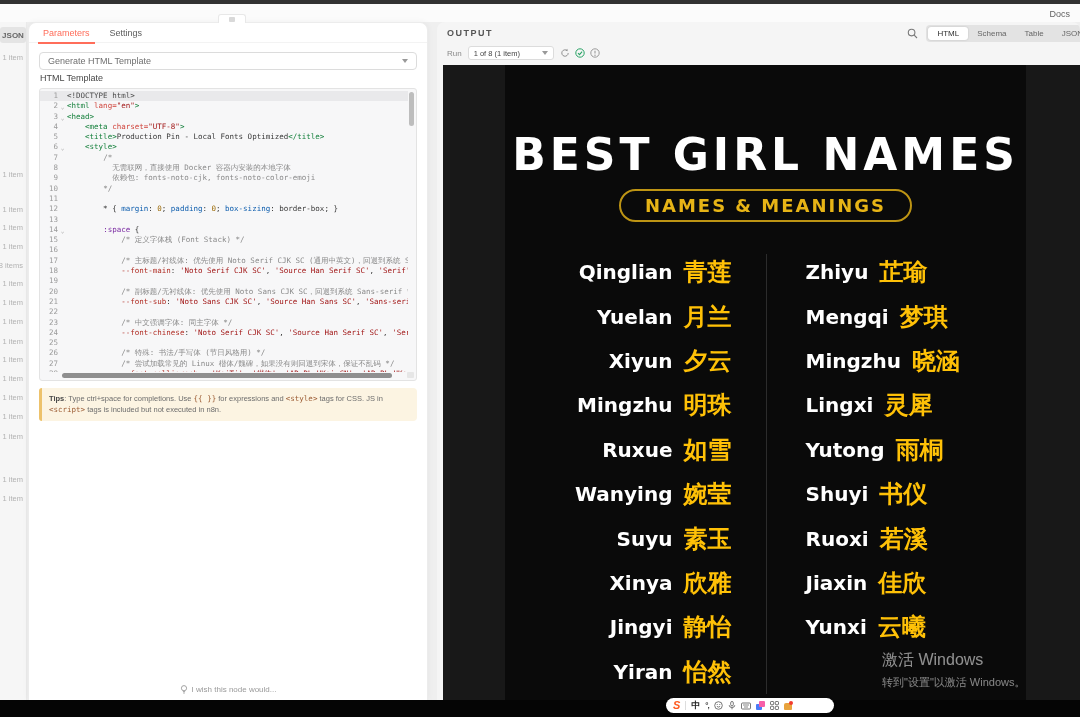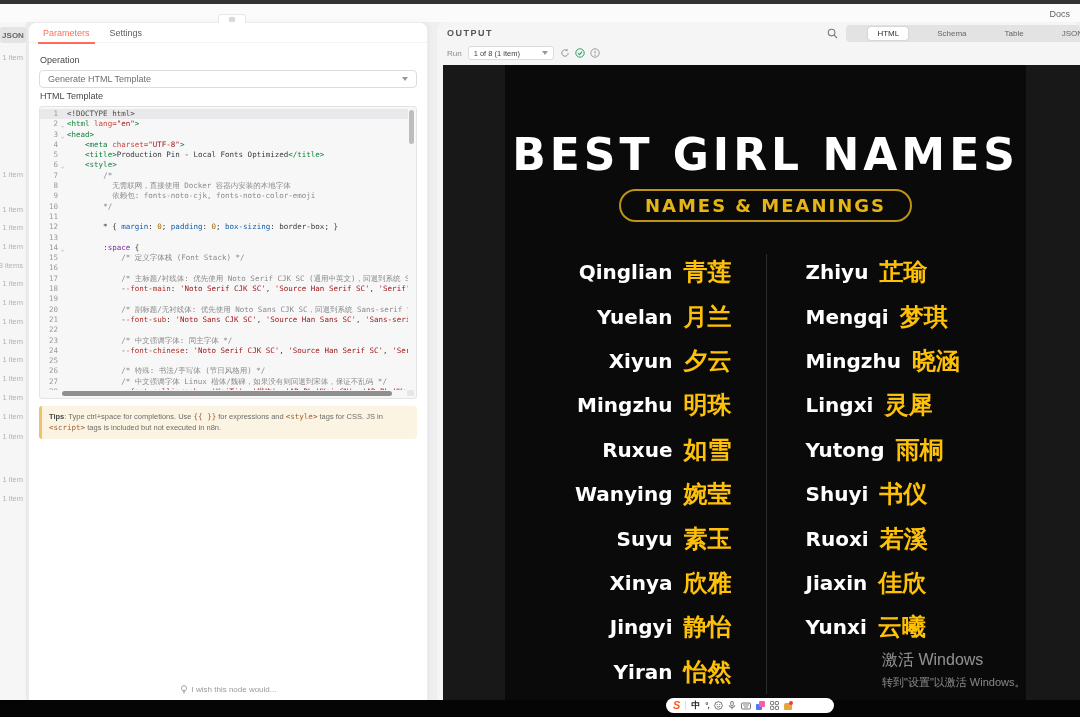--- a/index.html
+++ b/index.html
@@ -48,21 +48,21 @@
   .tips-box strong { color:#474747; }
   .tips-code { font-family:"DejaVu Sans Mono",monospace; color:#9c5c34; }
   .wish-row { position:absolute; left:0; right:0; bottom:6px; display:flex; justify-content:center; align-items:center; gap:4px; font-size:8px; color:#9a9a9a; }
 
   
   .output-panel { position:absolute; left:437px; top:22px; width:643px; height:678px; background:#f5f5f5; border-radius:8px 8px 0 0; overflow:hidden; }
   .output-header { position:relative; height:22px; display:flex; align-items:center; padding-left:10px; }
   .output-title { font-size:9px; font-weight:bold; letter-spacing:1.5px; color:#555; }
   .header-right { position:absolute; right:0; top:3px; display:flex; align-items:center; gap:8px; }
   .output-tabs { display:flex; background:#e3e3e3; border-radius:4px; padding:2px; margin-right:-14px; }
-  .output-tab { font-size:8px; color:#666; padding:2px 9px; border-radius:3px; white-space:nowrap;margin-left:20px; }
+  .output-tab { font-size:8px; color:#666; padding:2px 9px; border-radius:3px; white-space:nowrap; }
   .output-tab.active { background:#fff; color:#2f2f2f; box-shadow:0 0 2px rgba(0,0,0,.18); }
   .run-row { display:flex; align-items:center; gap:6px; padding:2px 0 4px 10px; }
   .run-label { font-size:8px; color:#8a8a8a; }
   .run-select { width:86px; height:14px; border:1px solid #dcdcdc; border-radius:3px; background:#fff; font-size:7.5px; color:#444; display:flex; align-items:center; justify-content:space-between; padding:0 5px; }
   .run-icons { display:flex; align-items:center; gap:5px; }
 
   .preview { position:absolute; left:6px; top:43px; width:637px; height:635px; background:#181818; }
   .pin-card { position:absolute; left:62px; top:0; width:521px; height:635px; background:#0a0a0a; }
   .pin-title { margin-top:64px; text-align:center; font-family:"DejaVu Sans",sans-serif; font-weight:bold; font-size:44px; letter-spacing:4px; color:#fff; white-space:nowrap; }
   .pin-badge-wrap { text-align:center; margin-top:9px; }
@@ -126,21 +126,20 @@
 
 <div class="params-panel">
   <div class="node-tab">
     <span class="node-tab-icon"></span>
   </div>
   <div class="param-tabs">
       <div class="param-tab active">Parameters</div>
       <div class="param-tab">Settings</div>
     </div>
   <div class="param-body">
-    <div class="field-label">Operation</div>
     <div class="op-select">
       <span>Generate HTML Template</span>
       <span class="chev"></span>
     </div>
     <div class="field-label">HTML Template</div>
     <div class="code-editor">
       <div class="code-scroll">
           <div class="code-line active"><span class="gutter">1</span><span class="fold"></span><span class="code-text"><span class="c-mt">&lt;!DOCTYPE html&gt;</span></span></div>
           <div class="code-line"><span class="gutter">2</span><span class="fold">⌄</span><span class="code-text"><span class="c-tg">&lt;html </span><span class="c-at">lang=</span><span class="c-st">"en"</span><span class="c-tg">&gt;</span></span></div>
           <div class="code-line"><span class="gutter">3</span><span class="fold">⌄</span><span class="code-text"><span class="c-tg">&lt;head&gt;</span></span></div>
@@ -160,21 +159,21 @@
           <div class="code-line"><span class="gutter">17</span><span class="fold"></span><span class="code-text"><span class="c-tx">            </span><span class="c-cm">/* 主标题/衬线体: 优先使用 Noto Serif CJK SC (通用中英文)，回退到系统 Serif */</span></span></div>
           <div class="code-line"><span class="gutter">18</span><span class="fold"></span><span class="code-text"><span class="c-tx">            </span><span class="c-cv">--font-main</span><span class="c-tx">: </span><span class="c-st">'Noto Serif CJK SC'</span><span class="c-tx">, </span><span class="c-st">'Source Han Serif SC'</span><span class="c-tx">, </span><span class="c-st">'Serif'</span></span></div>
           <div class="code-line"><span class="gutter">19</span><span class="fold"></span><span class="code-text"></span></div>
           <div class="code-line"><span class="gutter">20</span><span class="fold"></span><span class="code-text"><span class="c-tx">            </span><span class="c-cm">/* 副标题/无衬线体: 优先使用 Noto Sans CJK SC，回退到系统 Sans-serif */</span></span></div>
           <div class="code-line"><span class="gutter">21</span><span class="fold"></span><span class="code-text"><span class="c-tx">            </span><span class="c-cv">--font-sub</span><span class="c-tx">: </span><span class="c-st">'Noto Sans CJK SC'</span><span class="c-tx">, </span><span class="c-st">'Source Han Sans SC'</span><span class="c-tx">, </span><span class="c-st">'Sans-serif'</span></span></div>
           <div class="code-line"><span class="gutter">22</span><span class="fold"></span><span class="code-text"></span></div>
           <div class="code-line"><span class="gutter">23</span><span class="fold"></span><span class="code-text"><span class="c-tx">            </span><span class="c-cm">/* 中文强调字体: 同主字体 */</span></span></div>
           <div class="code-line"><span class="gutter">24</span><span class="fold"></span><span class="code-text"><span class="c-tx">            </span><span class="c-cv">--font-chinese</span><span class="c-tx">: </span><span class="c-st">'Noto Serif CJK SC'</span><span class="c-tx">, </span><span class="c-st">'Source Han Serif SC'</span><span class="c-tx">, </span><span class="c-st">'Serif'</span></span></div>
           <div class="code-line"><span class="gutter">25</span><span class="fold"></span><span class="code-text"></span></div>
           <div class="code-line"><span class="gutter">26</span><span class="fold"></span><span class="code-text"><span class="c-tx">            </span><span class="c-cm">/* 特殊: 书法/手写体 (节日风格用) */</span></span></div>
-          <div class="code-line"><span class="gutter">27</span><span class="fold"></span><span class="code-text"><span class="c-tx">            </span><span class="c-cm">/* 中文强调字体 Linux 楷体/魏碑，如果没有则回退到宋体，保证不乱码 */</span></span></div>
+          <div class="code-line"><span class="gutter">27</span><span class="fold"></span><span class="code-text"><span class="c-tx">            </span><span class="c-cm">/* 尝试加载常见的 Linux 楷体/魏碑，如果没有则回退到宋体，保证不乱码 */</span></span></div>
           <div class="code-line"><span class="gutter">28</span><span class="fold"></span><span class="code-text"><span class="c-tx">            </span><span class="c-cv">--font-calligraphy</span><span class="c-tx">: </span><span class="c-st">'KaiTi'</span><span class="c-tx">, </span><span class="c-st">'楷体'</span><span class="c-tx">, </span><span class="c-st">'AR PL UKai CN'</span><span class="c-tx">, </span><span class="c-st">'AR PL UKai HK'</span></span></div>
         </div>
       <div class="vscroll"></div>
       <div class="hscroll"></div>
       <div class="scroll-corner"></div>
     </div>
     <div class="tips-box"><strong>Tips</strong><span>: Type ctrl+space for completions. Use </span><span class="tips-code">{{ }}</span><span> for expressions and </span><span class="tips-code">&lt;style&gt;</span><span> tags for CSS. JS in </span><span class="tips-code">&lt;script&gt;</span><span> tags is included but not executed in n8n.</span></div>
   </div>
   <div class="wish-row">
     <svg width="8" height="9" viewBox="0 0 8 9">

